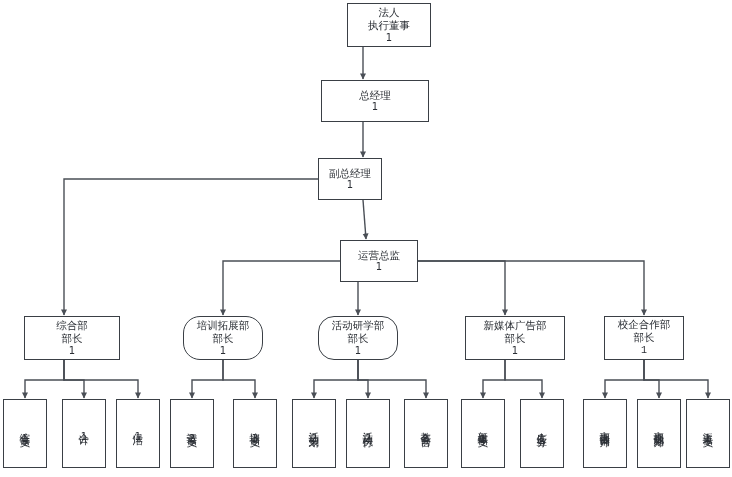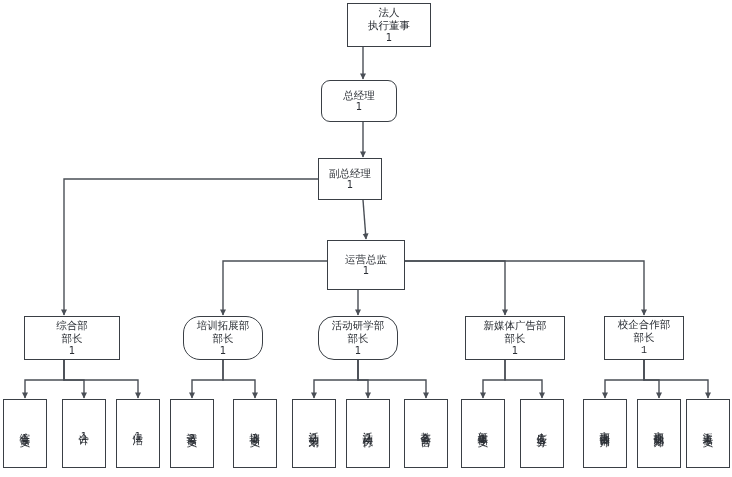--- a/index.html
+++ b/index.html
@@ -99,29 +99,29 @@
         <path d="M644,360 L644,380 L659,380 L659,398" marker-end="url(#arrowhead)"></path>
         <path d="M644,360 L644,380 L708,380 L708,398" marker-end="url(#arrowhead)"></path>
       </g>
   </svg>
   <div id="node-layer">
       <div class="node h" style="left: 321px; top: 3px; width: 84px; height: 44px; margin-left: 26px;">
         <span class="ln">法人</span>
         <span class="ln">执行董事</span>
         <span class="ln count">1</span>
       </div>
-      <div class="node h" style="left: 321px; top: 80px; width: 76px; height: 42px; border-radius: 9px;">
+      <div class="node h" style="left: 321px; top: 80px; width: 108px; height: 42px;">
         <span class="ln">总经理</span>
         <span class="ln count">1</span>
       </div>
       <div class="node h" style="left: 318px; top: 158px; width: 64px; height: 42px;">
         <span class="ln">副总经理</span>
         <span class="ln count">1</span>
       </div>
-      <div class="node h" style="left: 327px; top: 240px; width: 78px; height: 50px;">
+      <div class="node h" style="left: 340px; top: 240px; width: 78px; height: 42px;">
         <span class="ln">运营总监</span>
         <span class="ln count">1</span>
       </div>
       <div class="node h" style="left: 24px; top: 316px; width: 96px; height: 44px;">
         <span class="ln">综合部</span>
         <span class="ln">部长</span>
         <span class="ln count">1</span>
       </div>
       <div class="node h" style="left: 183px; top: 316px; width: 80px; height: 44px; border-radius: 17px;">
         <span class="ln">培训拓展部</span>

